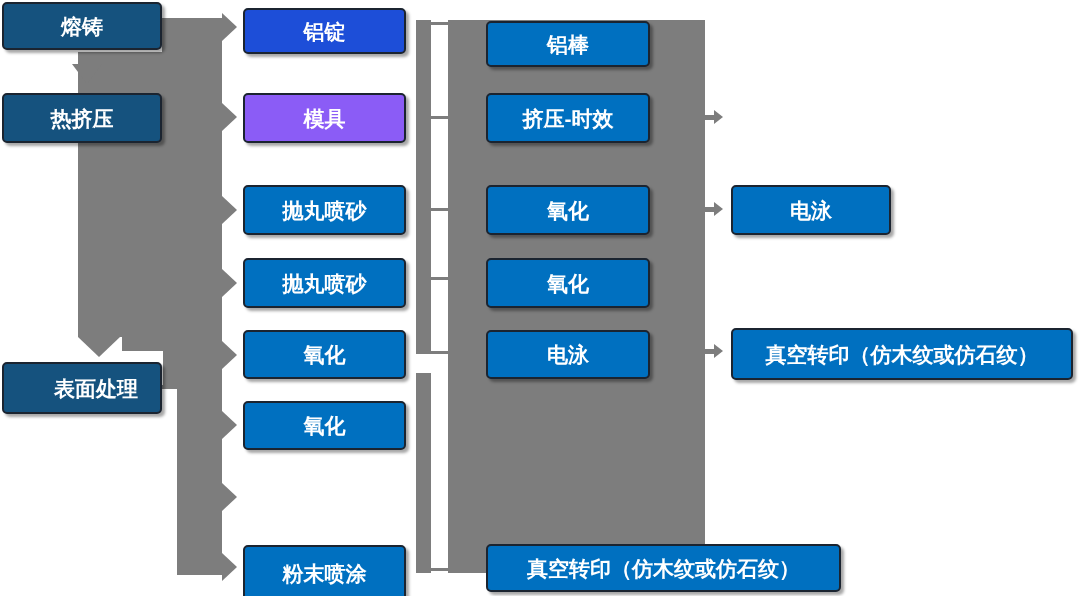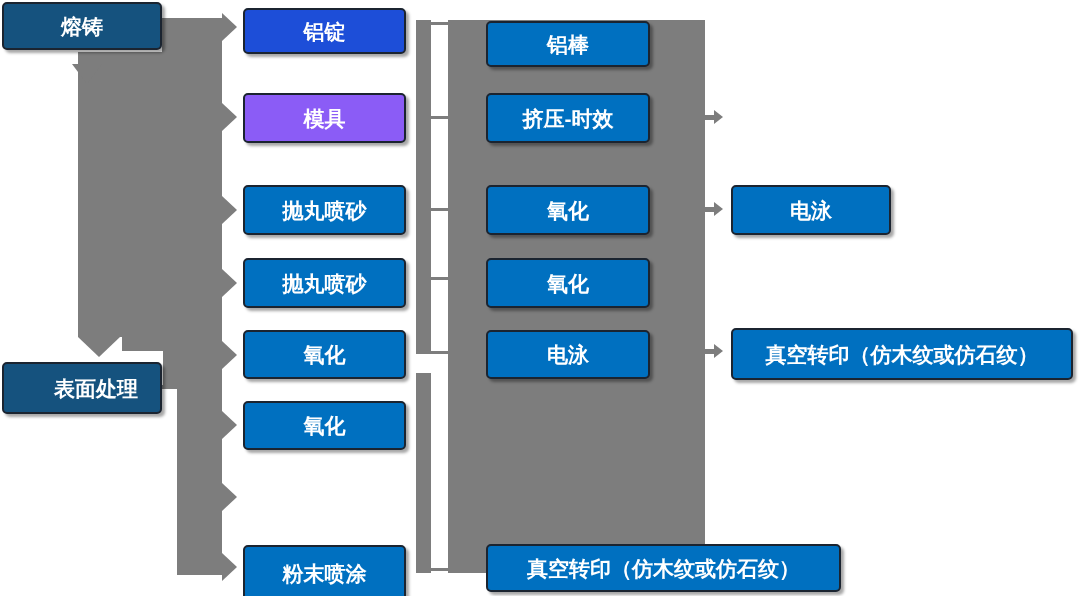--- a/index.html
+++ b/index.html
@@ -44,20 +44,21 @@
     <div class="conn tri-right" style="left: 222px; top: 196px; border-top: 14px solid transparent; border-bottom: 14px solid transparent; border-left: 15px solid rgb(125, 125, 125);"></div>
     <div class="conn tri-right" style="left: 222px; top: 269px; border-top: 14px solid transparent; border-bottom: 14px solid transparent; border-left: 15px solid rgb(125, 125, 125);"></div>
     <div class="conn tri-right" style="left: 222px; top: 341px; border-top: 14px solid transparent; border-bottom: 14px solid transparent; border-left: 15px solid rgb(125, 125, 125);"></div>
     <div class="conn tri-right" style="left: 222px; top: 411px; border-top: 14px solid transparent; border-bottom: 14px solid transparent; border-left: 15px solid rgb(125, 125, 125);"></div>
     <div class="conn tri-right" style="left: 222px; top: 483px; border-top: 14px solid transparent; border-bottom: 14px solid transparent; border-left: 15px solid rgb(125, 125, 125);"></div>
     <div class="conn tri-right" style="left: 222px; top: 553px; border-top: 14px solid transparent; border-bottom: 14px solid transparent; border-left: 15px solid rgb(125, 125, 125);"></div>
     <div class="conn tri-right" style="left: 714px; top: 110px; border-top: 7px solid transparent; border-bottom: 7px solid transparent; border-left: 9px solid rgb(125, 125, 125);"></div>
     <div class="conn tri-right" style="left: 714px; top: 202px; border-top: 7px solid transparent; border-bottom: 7px solid transparent; border-left: 9px solid rgb(125, 125, 125);"></div>
     <div class="conn tri-right" style="left: 714px; top: 344px; border-top: 7px solid transparent; border-bottom: 7px solid transparent; border-left: 9px solid rgb(125, 125, 125);"></div>
     <div class="node dark" style="left: 2px; top: 2px; width: 160px; height: 48px; background: rgb(21, 82, 126); border-color: rgb(27, 36, 48); color: rgb(255, 255, 255);">熔铸</div>
+    <div class="node dark" style="left: 2px; top: 93px; width: 160px; height: 50px; background: rgb(21, 82, 126); border-color: rgb(27, 36, 48); color: rgb(255, 255, 255);">热挤压</div>
     <div class="node dark" style="left: 2px; top: 362px; width: 160px; height: 52px; background: rgb(21, 82, 126); border-color: rgb(27, 36, 48); color: rgb(255, 255, 255); padding-left: 28px;">表面处理</div>
     <div class="node light" style="left: 243px; top: 8px; width: 163px; height: 46px; background: #1d4ed8; border-color: rgb(27, 36, 48); color: rgb(255, 255, 255);">铝锭</div>
     <div class="node light" style="left: 243px; top: 93px; width: 163px; height: 50px; background: #8b5cf6; border-color: rgb(27, 36, 48); color: rgb(255, 255, 255);">模具</div>
     <div class="node light" style="left: 243px; top: 185px; width: 163px; height: 50px; background: rgb(0, 112, 192); border-color: rgb(27, 36, 48); color: rgb(255, 255, 255);">抛丸喷砂</div>
     <div class="node light" style="left: 243px; top: 258px; width: 163px; height: 50px; background: rgb(0, 112, 192); border-color: rgb(27, 36, 48); color: rgb(255, 255, 255);">抛丸喷砂</div>
     <div class="node light" style="left: 243px; top: 330px; width: 163px; height: 49px; background: rgb(0, 112, 192); border-color: rgb(27, 36, 48); color: rgb(255, 255, 255);">氧化</div>
     <div class="node light" style="left: 243px; top: 401px; width: 163px; height: 49px; background: rgb(0, 112, 192); border-color: rgb(27, 36, 48); color: rgb(255, 255, 255);">氧化</div>
     <div class="node light" style="left: 243px; top: 545px; width: 163px; height: 57px; background: rgb(0, 112, 192); border-color: rgb(27, 36, 48); color: rgb(255, 255, 255);">粉末喷涂</div>
     <div class="node light" style="left: 486px; top: 4px; width: 164px; height: 46px; background: rgb(0, 112, 192); border-color: rgb(27, 36, 48); color: rgb(255, 255, 255); margin-top: 17px;">铝棒</div>
     <div class="node light" style="left: 486px; top: 93px; width: 164px; height: 50px; background: rgb(0, 112, 192); border-color: rgb(27, 36, 48); color: rgb(255, 255, 255);">挤压-时效</div>

